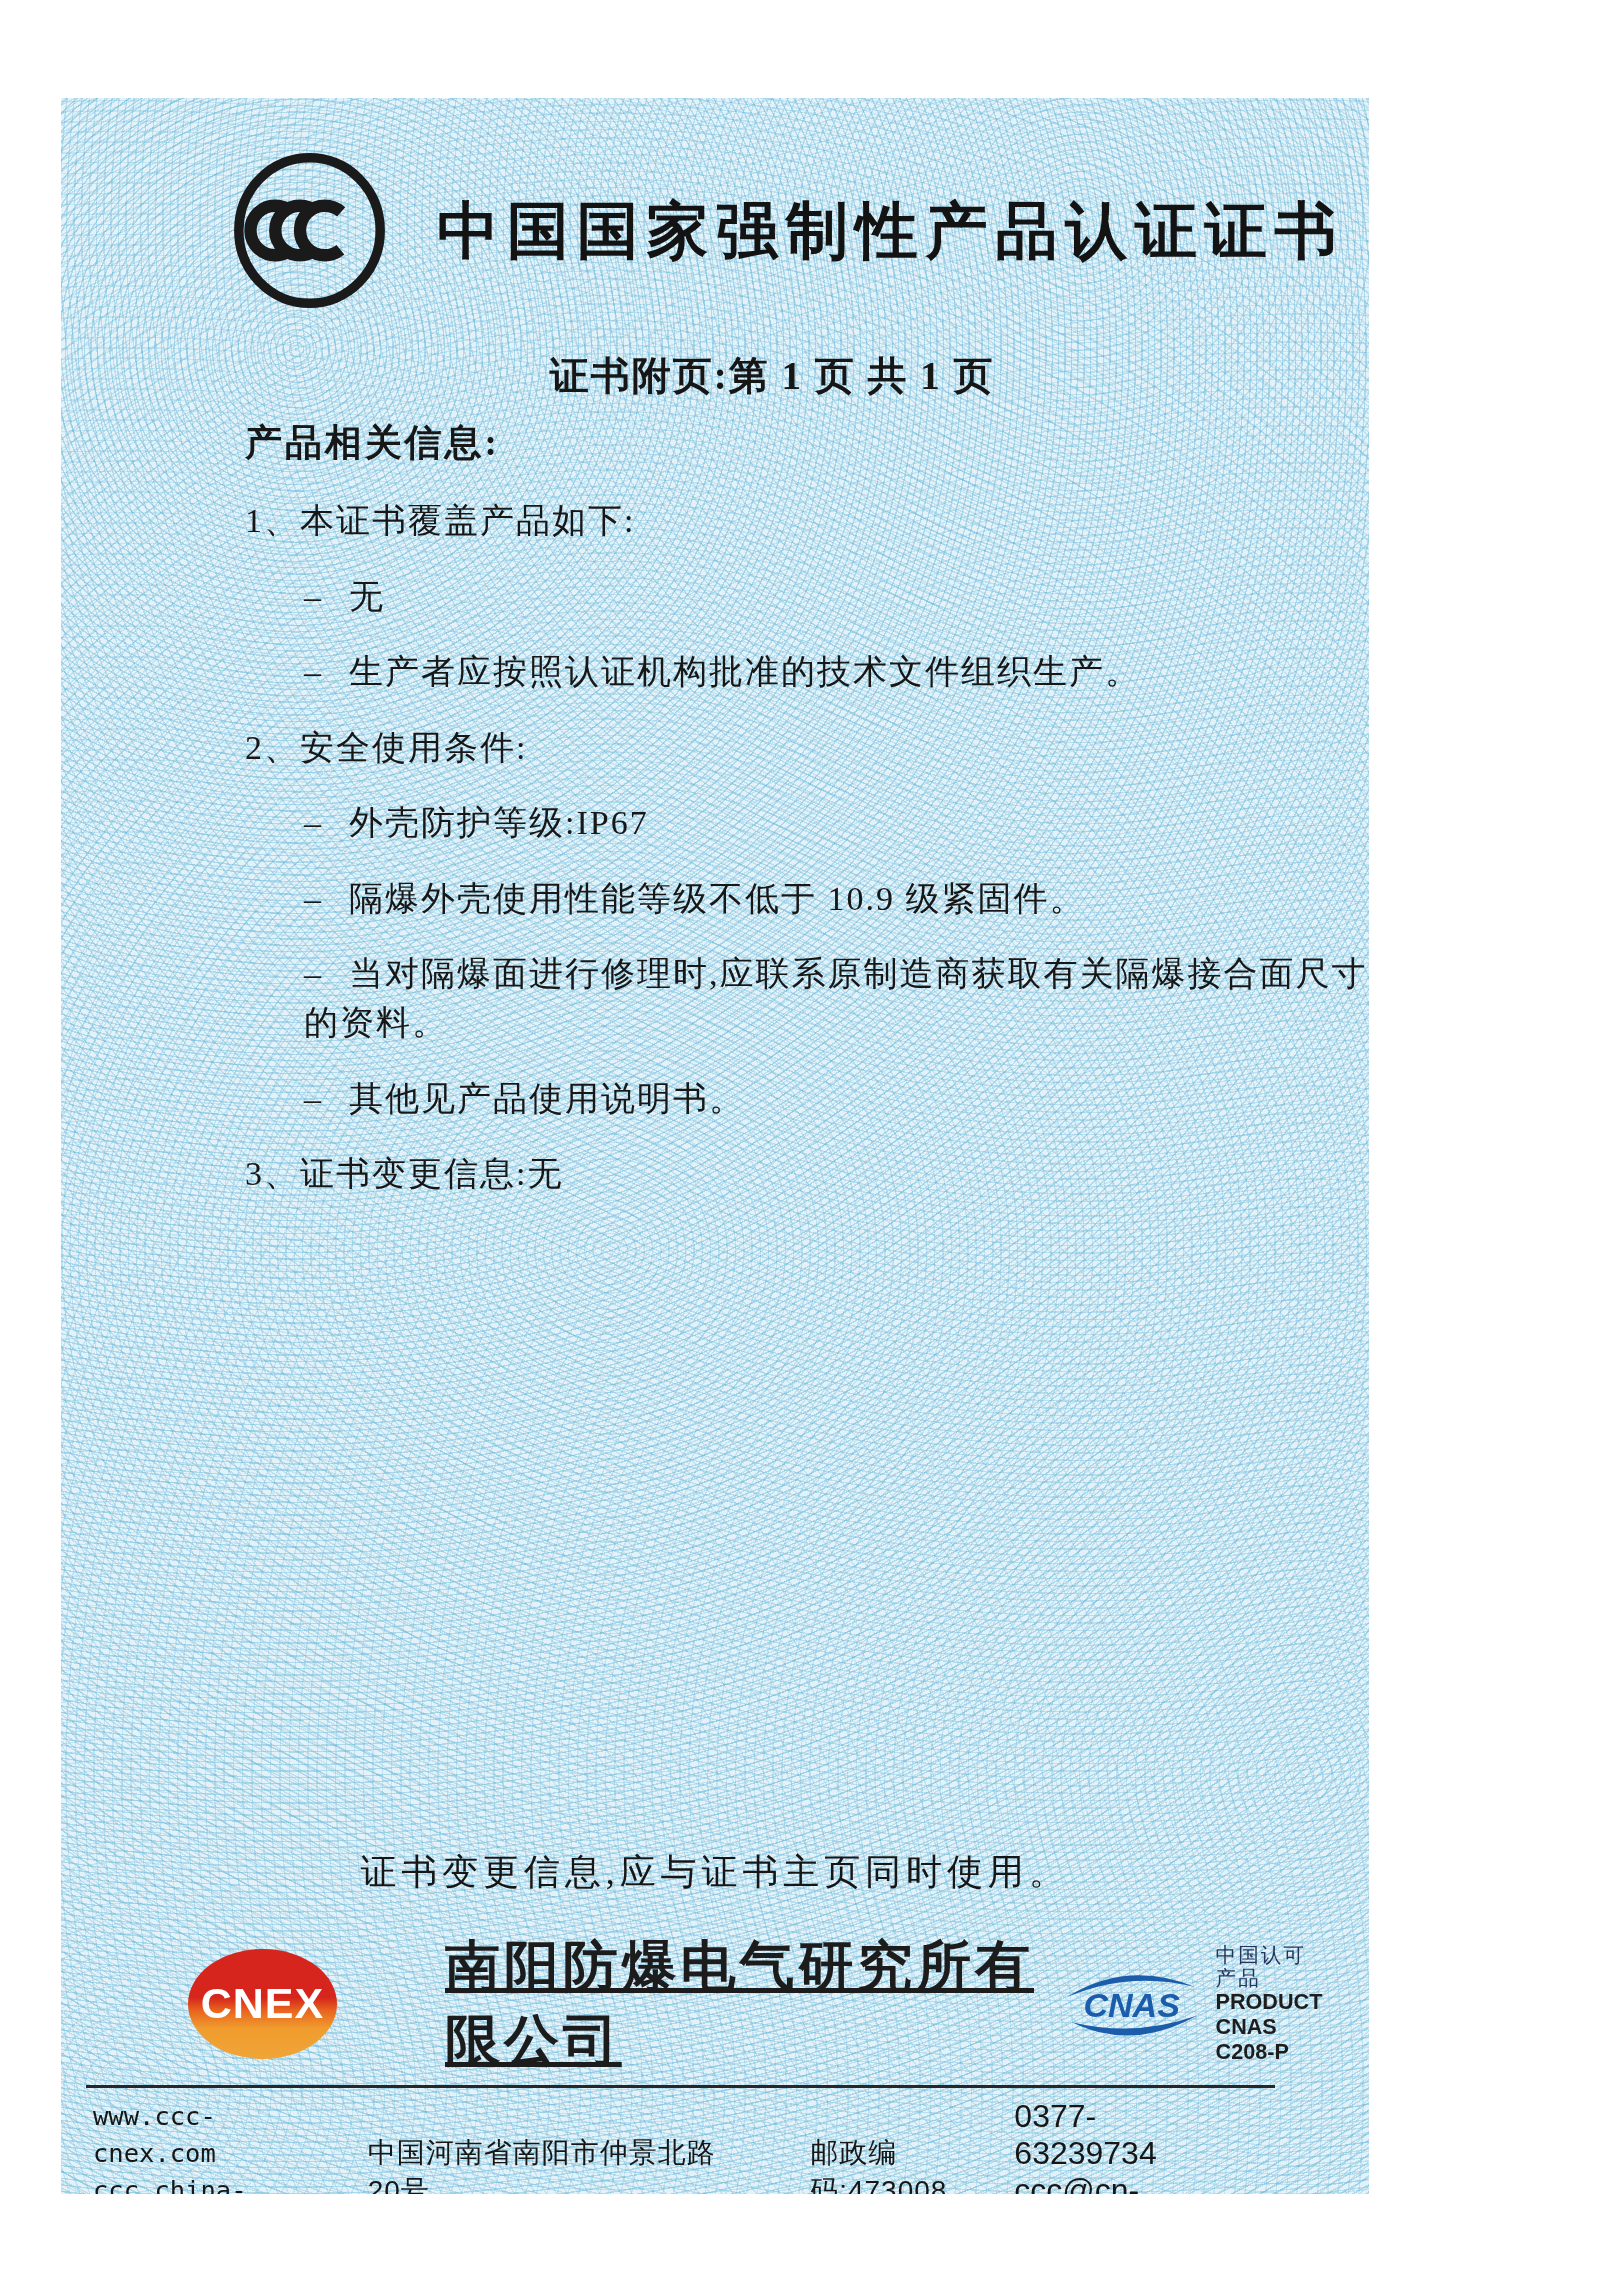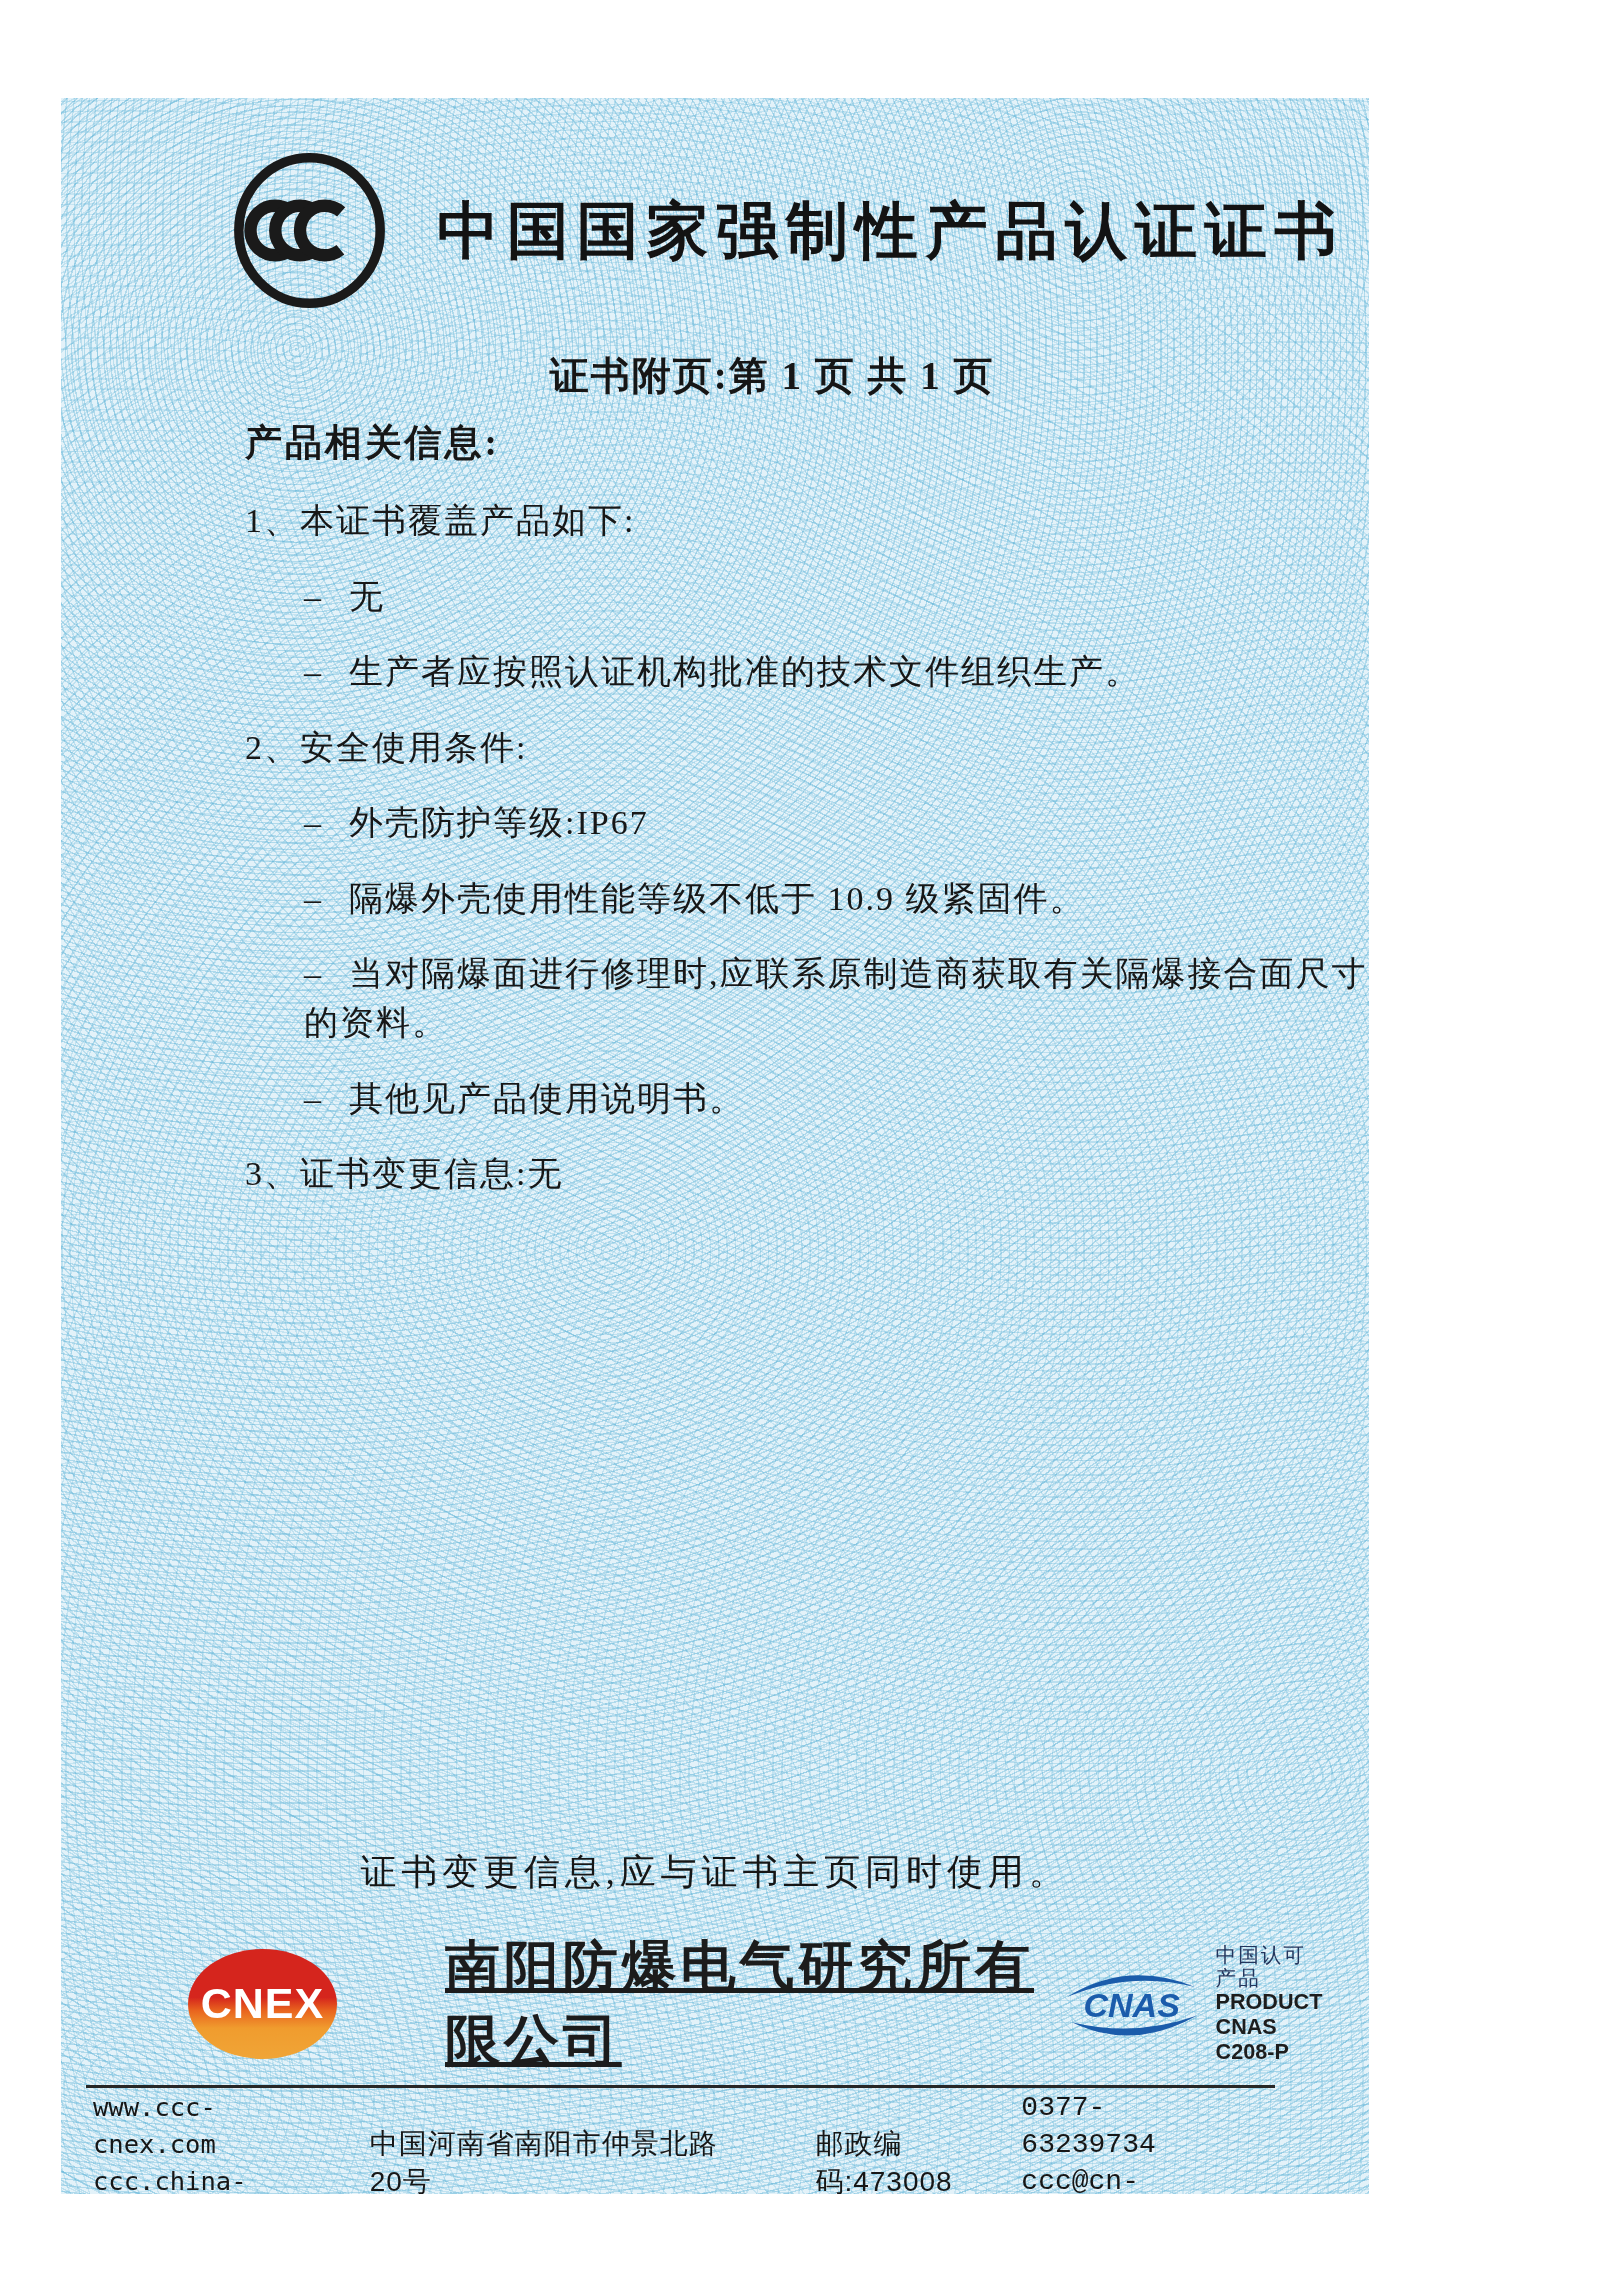--- a/index.html
+++ b/index.html
@@ -33,26 +33,26 @@
     background:linear-gradient(180deg,#d5251d 0%,#d5251d 44%,#e9641e 56%,#f09c2e 72%,#f0a537 100%);
     display:flex; align-items:center; justify-content:center; }
   .cnex-badge span { color:#ffffff; font-weight:900; font-size:43px; letter-spacing:1px; }
   .company-name { margin-left:108px; font-size:55px; font-weight:bold; letter-spacing:3.9px; color:#1c1c1c;text-decoration:underline; }
   .cnas-block { margin-left:auto; display:flex; align-items:center; }
   .cnas-svg { width:155px; height:116px; }
   .cnas-text { margin-left:15px; line-height:1.15; }
   .cnas-cn { font-size:20.6px; color:#23355c; letter-spacing:2px; }
   .cnas-en { font-size:21.6px; font-weight:bold; color:#1d1d1d; }
   .divider { height:2.9px; background:#272727; margin:19.6px 94px 0 24.5px; }
-  .footer { display:flex; align-items:center; margin-top:1px; padding-left:32px; }
+  .footer { display:flex; align-items:center; margin-top:10px; padding-left:32px; }
   .f-urls { font-family:"DejaVu Sans Mono", monospace; font-size:25.5px; line-height:37px; }
   .f-address { margin-left:51px; font-size:28px; letter-spacing:1px; }
   .f-postal { margin-left:69px; font-size:28px; letter-spacing:1px; }
-  .f-right { margin-left:auto; margin-right:147px; font-family:Liberation Mono, monospace;
-    font-size:28px; line-height:37px; }
+  .f-right { margin-left:auto; margin-right:147px; font-family:Liberation Sans, sans-serif;
+    font-size:32px; line-height:37px; }
 </style>
 </head>
 <body>
 
 <div class="sheet">
 
   <div class="header">
     <svg class="ccc-logo" viewBox="0 0 210 210">
       <ellipse cx="105" cy="105" rx="97" ry="100" fill="none" stroke="#1a1a1a" stroke-width="13"></ellipse>
       <circle cx="58" cy="105" r="34" fill="none" stroke="#1a1a1a" stroke-width="17" stroke-dasharray="153.6 60" stroke-dashoffset="183.6"></circle>

